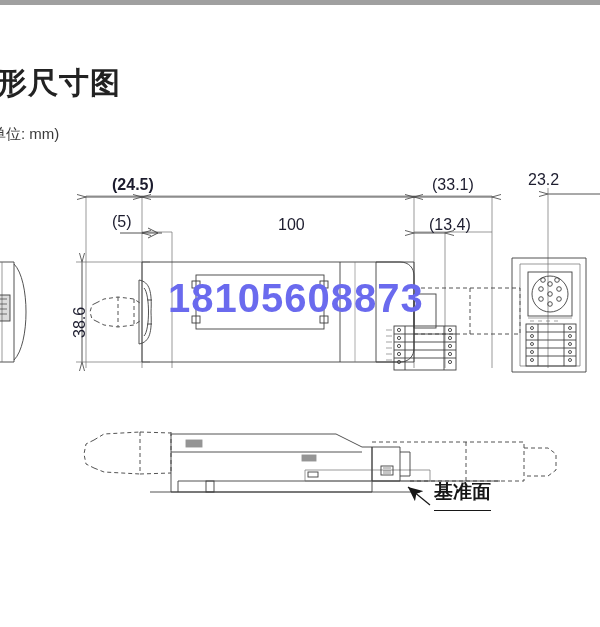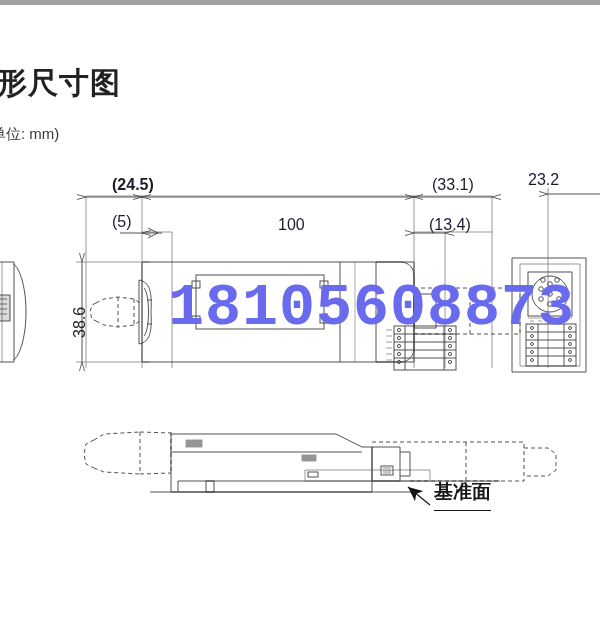--- a/index.html
+++ b/index.html
@@ -78,23 +78,23 @@
     line-height: 1;
     border-bottom: 1.5px solid #171717;
     padding-bottom: 9px;
   }
 
   
   #watermark {
     position: absolute;
     left: 168px;
     top: 278px;
-    font-family: Liberation Mono, monospace;
+    font-family: Liberation Sans, sans-serif;
     font-weight: bold;
-    font-size: 60px;
+    font-size: 40px;
     letter-spacing: 1px;
     color: #6a6aee;
     white-space: nowrap;
     line-height: 1;
     user-select: none;
   }
 </style>
 </head>
 <body>
 

